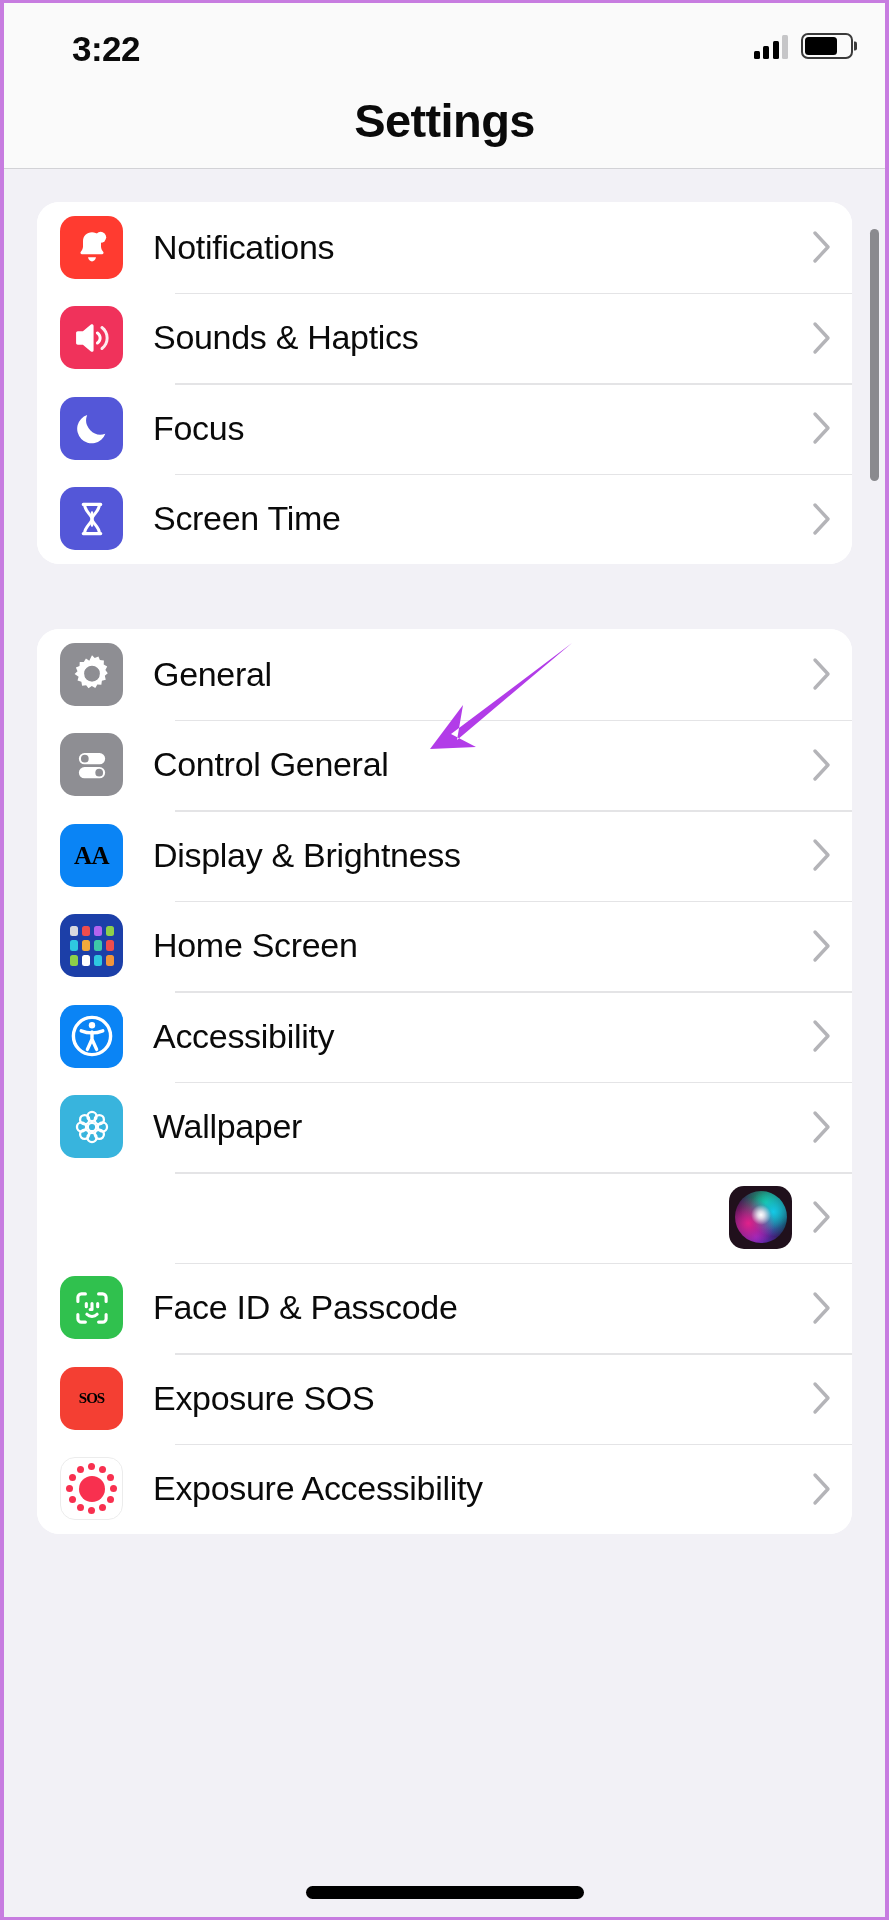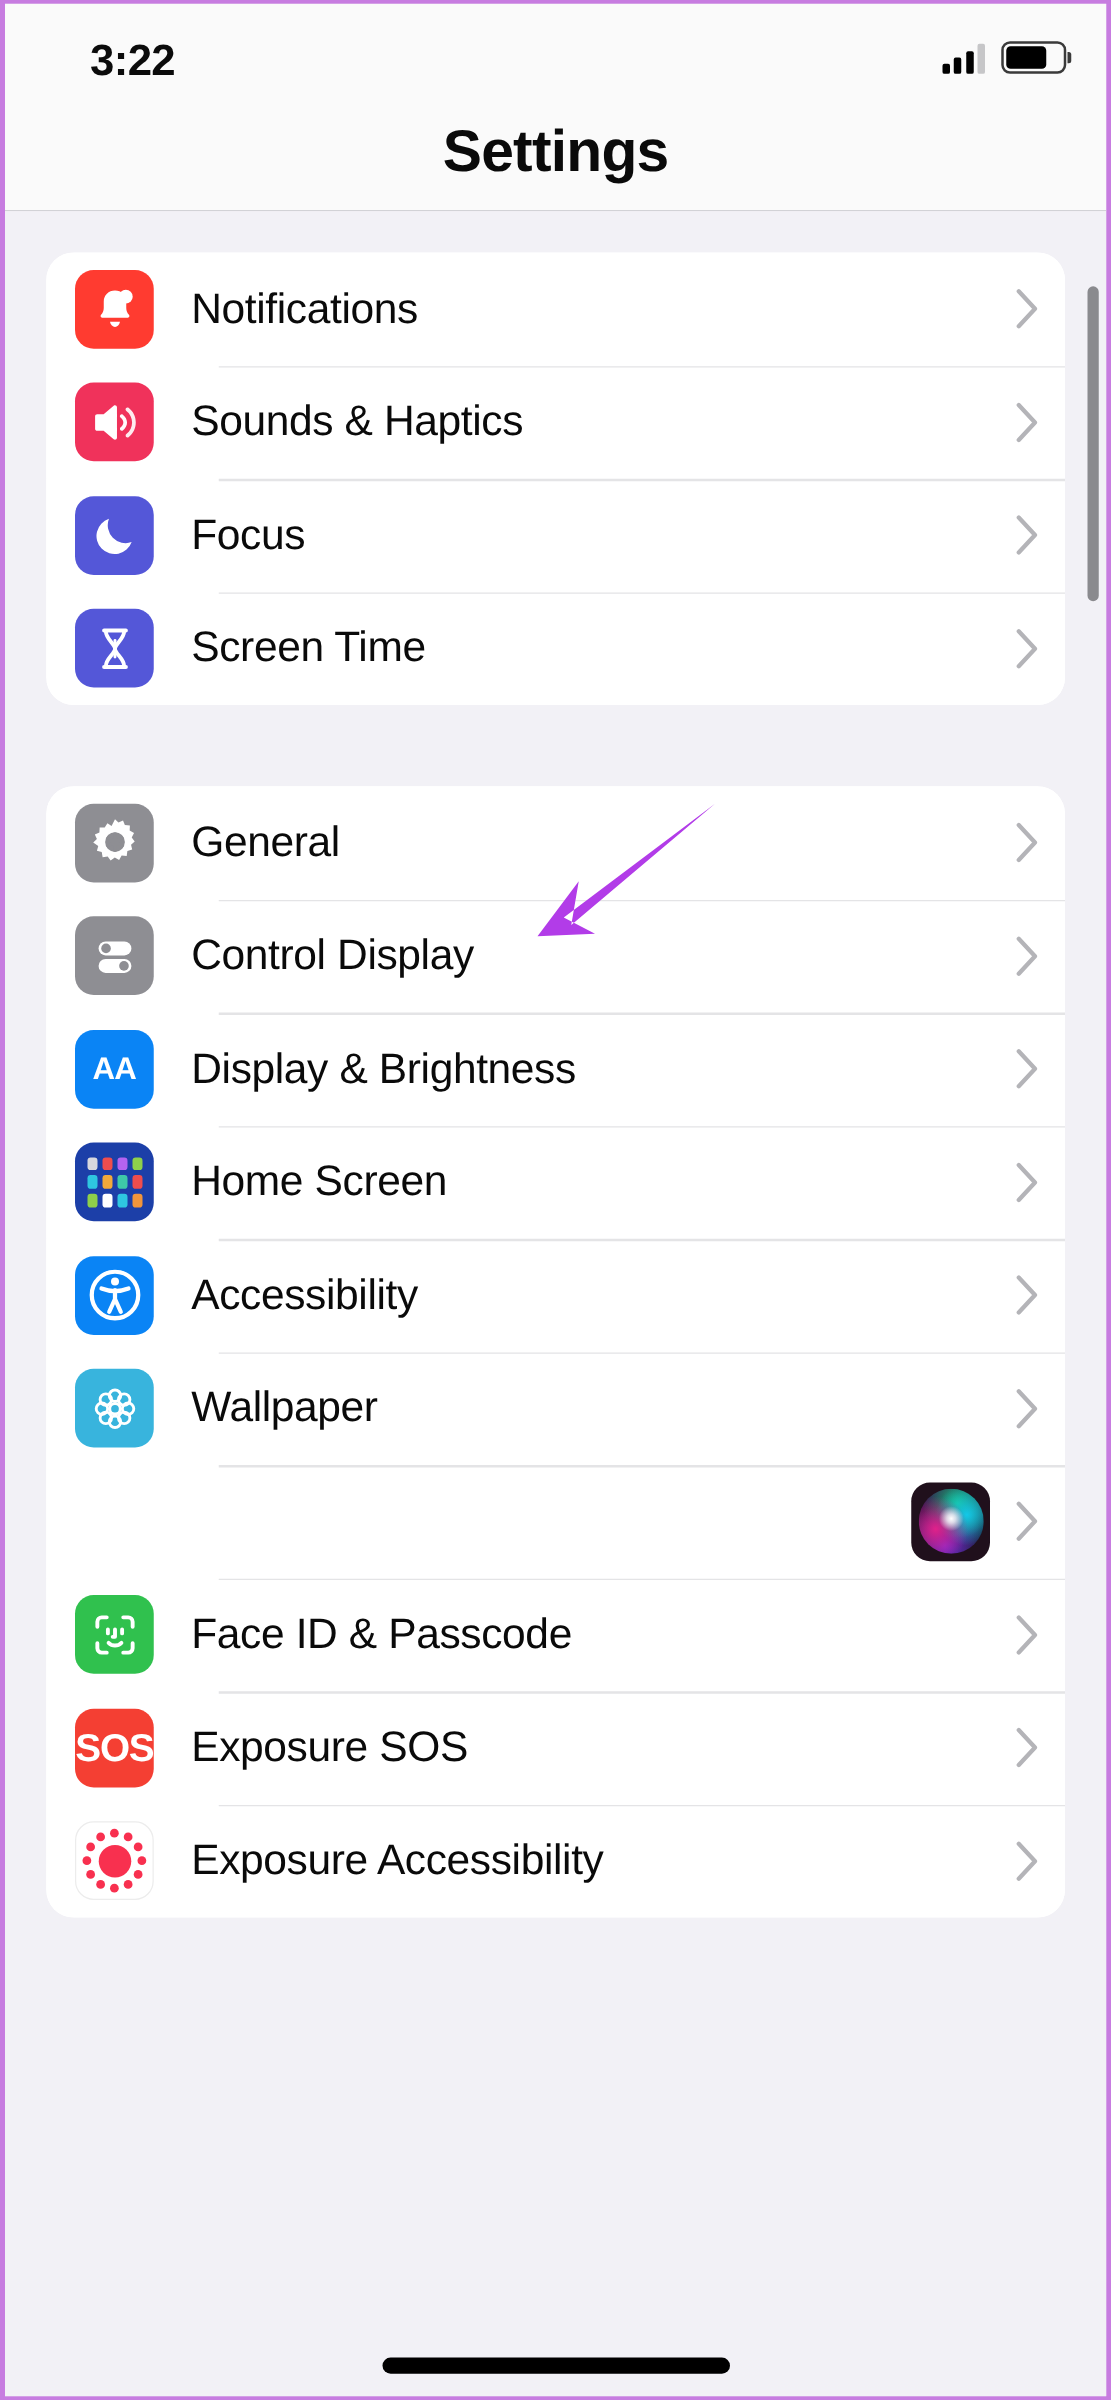--- a/index.html
+++ b/index.html
@@ -142,23 +142,24 @@
     width:63px; height:63px;
     border-radius:15px;
     flex:0 0 63px;
     display:flex;
     align-items:center;
     justify-content:center;
     overflow:hidden;
   }
   .ic svg { display:block; }
   .ic .txt {
-    color:#ffffff;
+    color:#000000;
     font-weight:700;
     letter-spacing:-0.5px;
+    font-family:Liberation Serif, serif;
   }
 
   
   .hs-grid {
     width:44px; height:40px;
     display:grid;
     grid-template-columns:repeat(4,1fr);
     grid-template-rows:repeat(3,1fr);
     gap:4px;
   }
@@ -333,21 +334,21 @@
 
       <div class="row">
         <div class="ic" style="background:#8e8e93;">
           <svg width="42" height="42" viewBox="0 0 24 24">
             <rect x="4.5" y="5.2" width="15" height="6.4" rx="3.2" fill="#fff"></rect>
             <circle cx="7.9" cy="8.4" r="2.2" fill="#8e8e93"></circle>
             <rect x="4.5" y="13.2" width="15" height="6.4" rx="3.2" fill="#fff"></rect>
             <circle cx="16.1" cy="16.4" r="2.2" fill="#8e8e93"></circle>
           </svg>
         </div>
-        <div class="label">Control Display</div>
+        <div class="label">Control General</div>
         <div class="chev">
           <svg width="20" height="34" viewBox="0 0 20 34">
               <path d="M3 3l13 14L3 31" stroke="currentColor" stroke-width="3.4" fill="none" stroke-linecap="round" stroke-linejoin="round"></path>
             </svg>
         </div>
       </div>
 
       <div class="row">
         <div class="ic" style="background:#0a84f5;">
           <span class="txt" style="font-size:25px;line-height:1;">AA</span>
@@ -450,21 +451,21 @@
         <div class="label">Face ID &amp; Passcode</div>
         <div class="chev">
           <svg width="20" height="34" viewBox="0 0 20 34">
               <path d="M3 3l13 14L3 31" stroke="currentColor" stroke-width="3.4" fill="none" stroke-linecap="round" stroke-linejoin="round"></path>
             </svg>
         </div>
       </div>
 
       <div class="row">
         <div class="ic" style="background:#f43f33;">
-          <span class="txt" style="font-size:31px;line-height:1;letter-spacing:-1px;">SOS</span>
+          <span class="txt" style="font-size:15px;line-height:1;letter-spacing:-1px;">SOS</span>
         </div>
         <div class="label">Exposure SOS</div>
         <div class="chev">
           <svg width="20" height="34" viewBox="0 0 20 34">
               <path d="M3 3l13 14L3 31" stroke="currentColor" stroke-width="3.4" fill="none" stroke-linecap="round" stroke-linejoin="round"></path>
             </svg>
         </div>
       </div>
 
       <div class="row">

